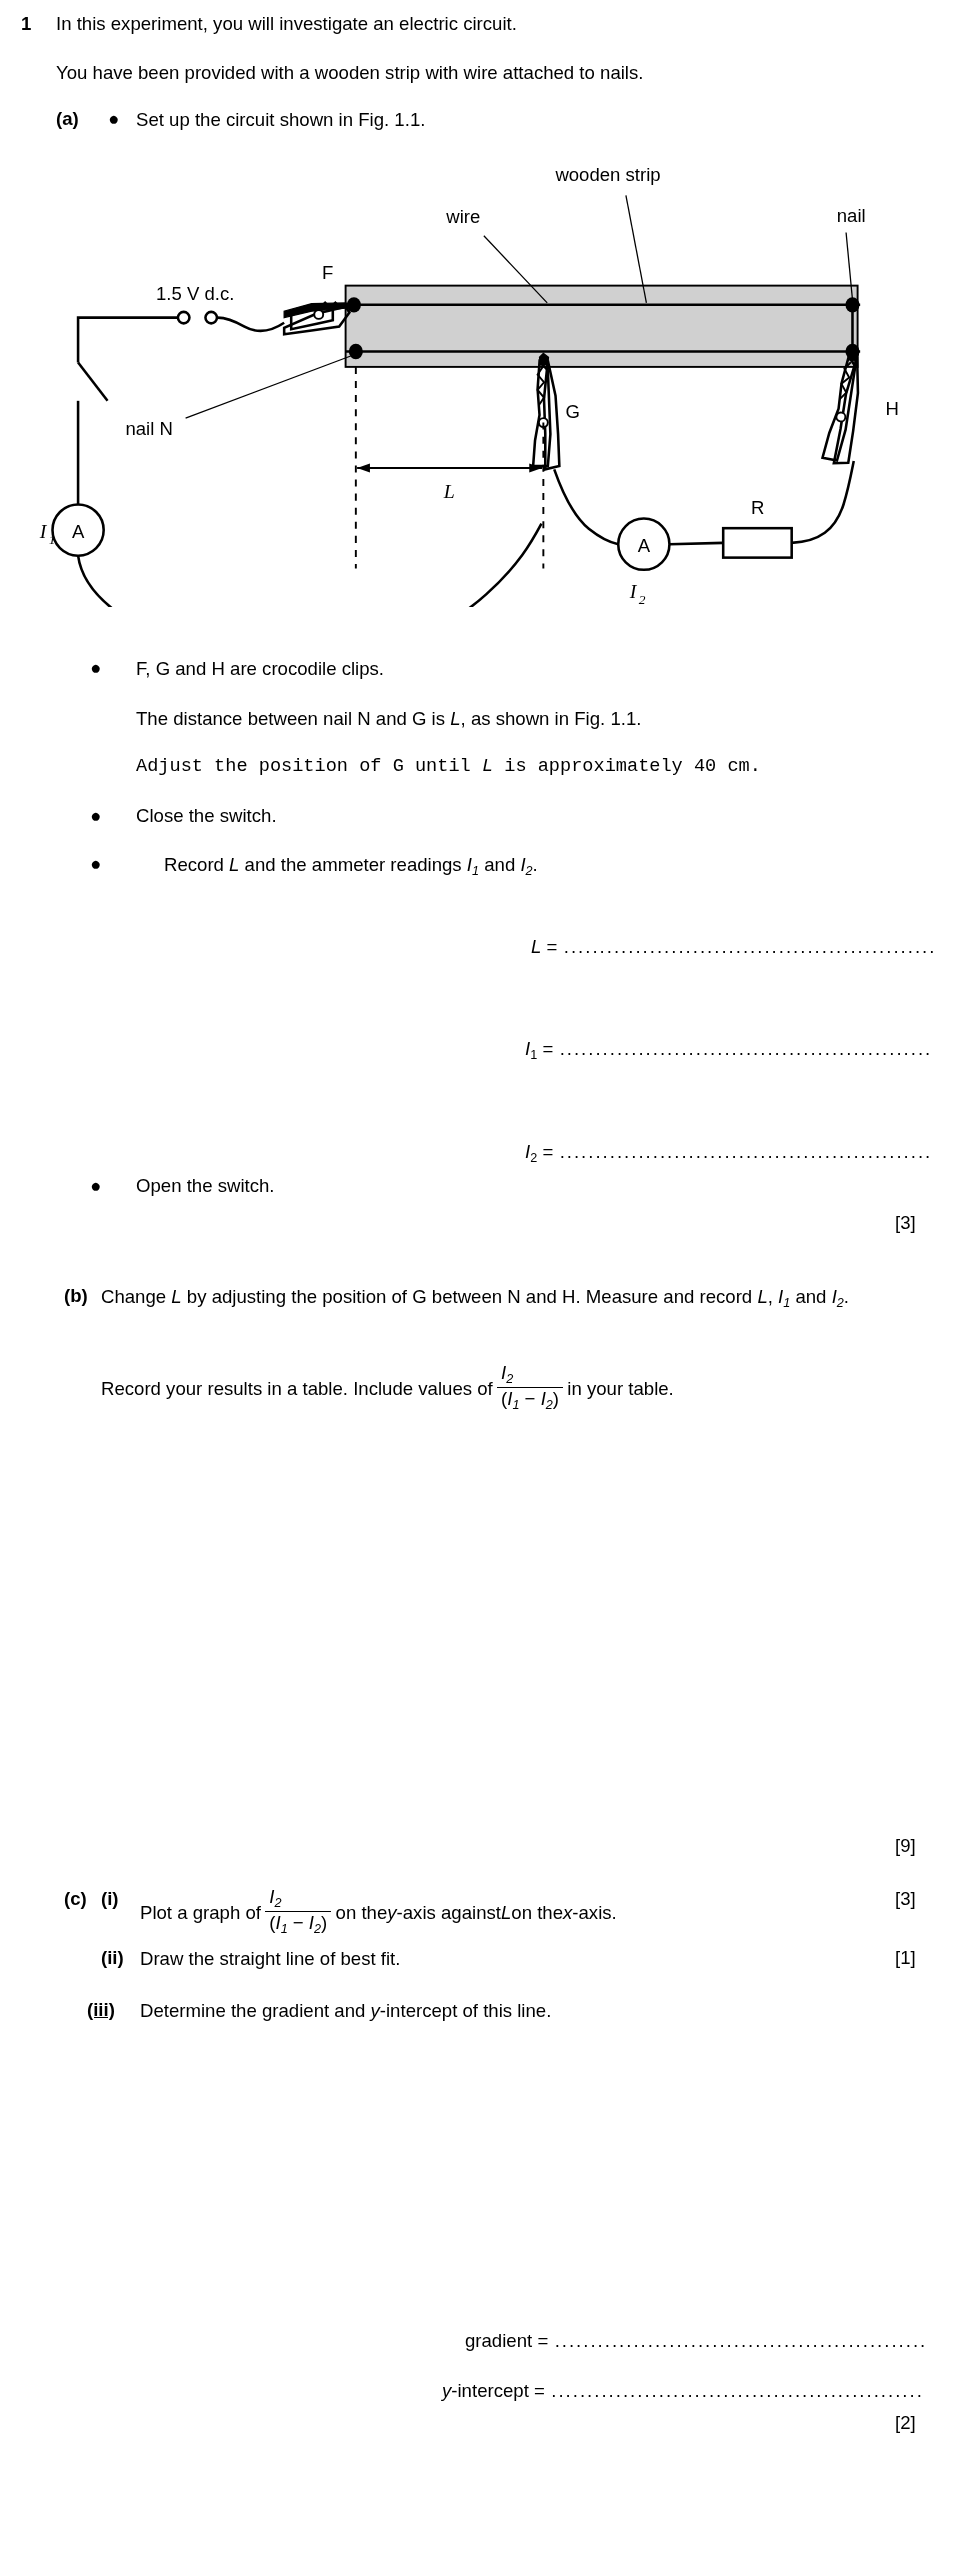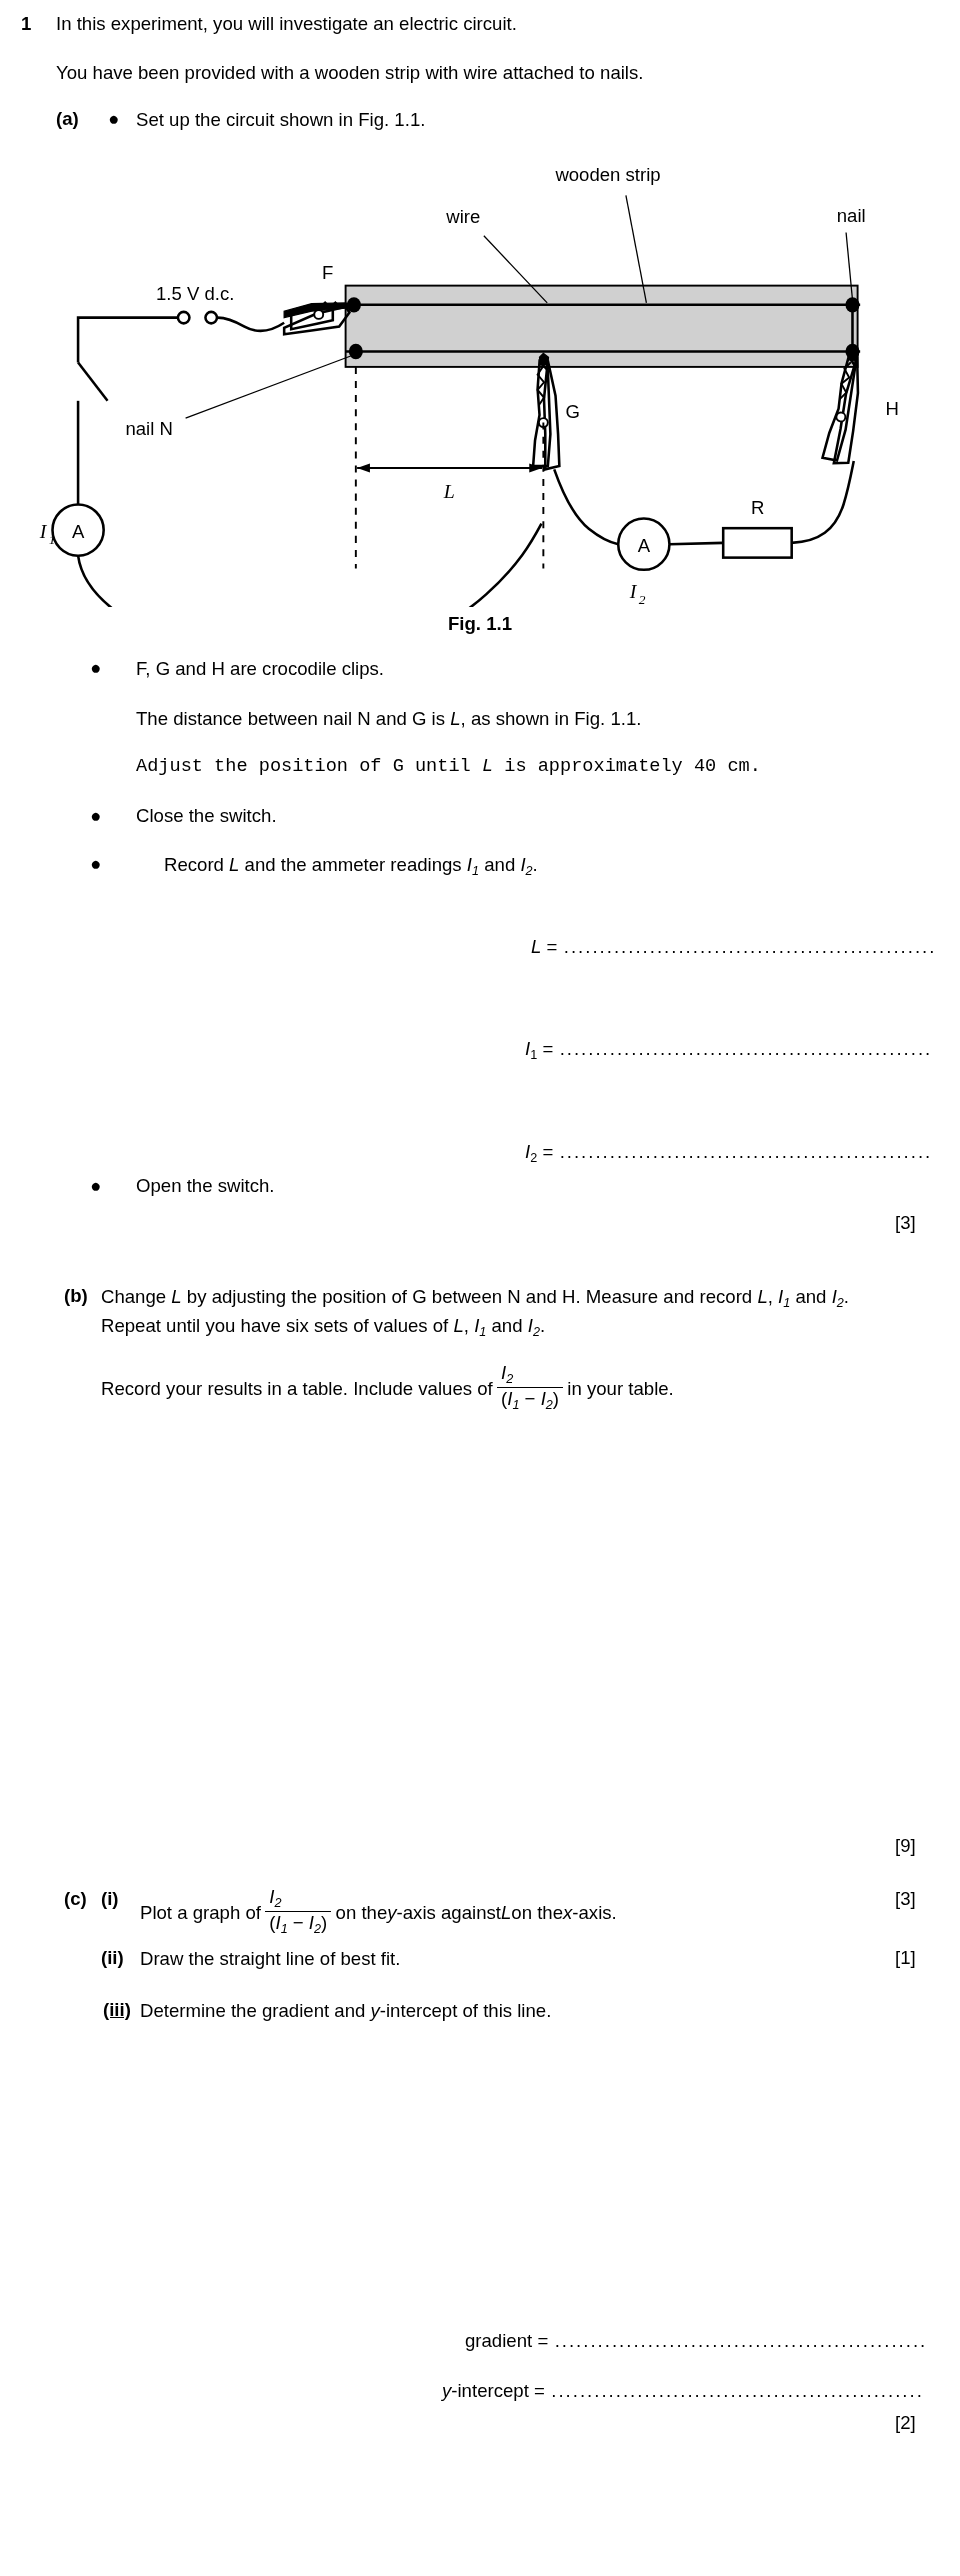--- a/index.html
+++ b/index.html
@@ -242,21 +242,20 @@
       <text class="lbl" x="270" y="452" text-anchor="end">nail N</text>
 
       <text class="lbl" x="305" y="240" text-anchor="middle">1.5 V d.c.</text>
 
       <text class="lbl" x="512" y="207" text-anchor="middle">F</text>
       <text class="lbl" x="895" y="425" text-anchor="middle">G</text>
       <text class="lbl" x="1394" y="420" text-anchor="middle">H</text>
     </svg>
   </div>
 
-  <div class="abs figcap" style="left:0; top:613px; width:960px; text-align:center;">Fig. 1.1</div>
 
   <div class="abs bullet" style="left:90px; top:659px;">●</div>
   <div class="abs body-text" style="left:136px; top:657px;">F, G and H are crocodile clips.</div>
 
   <div class="abs body-text" style="left:136px; top:707px;"><span>The distance between nail N and G is </span><span class="it">L</span><span>, as shown in Fig. 1.1.</span></div>
 
   <div class="abs body-text" style="left:136px; top:755px;font-family:Liberation Mono, monospace;"><span>Adjust the position of G until </span><span class="it">L</span><span> is approximately 40 cm.</span></div>
 
   <div class="abs bullet" style="left:90px; top:807px;">●</div>
   <div class="abs body-text" style="left:136px; top:804px;">Close the switch.</div>
@@ -281,21 +280,20 @@
 
   <div class="abs bullet" style="left:90px; top:1177px;">●</div>
   <div class="abs body-text" style="left:136px; top:1174px;">Open the switch.</div>
 
   <div class="abs marks" style="left:895px; top:1212px;">[3]</div>
 
   <div class="abs part-label" style="left:64px; top:1285px;">(b)</div>
 
   <div class="abs body-text" style="left:101px; top:1285px;"><span>Change </span><span class="it">L</span><span> by adjusting the position of G between N and H. Measure and record </span><span class="it">L</span><span>, </span><span class="it">I</span><span class="sub">1</span><span> and </span><span class="it">I</span><span class="sub">2</span><span>.</span></div>
 
-  <div class="abs body-text" style="left:101px; top:1314px;"><span>Repeat until you have six sets of values of </span><span class="it">L</span><span>, </span><span class="it">I</span><span class="sub">1</span><span> and </span><span class="it">I</span><span class="sub">2</span><span>.</span></div>
 
   <div class="abs body-text" style="left:101px; top:1364px; display:flex; align-items:center;">
       <span>Record your results in a table. Include values of </span>
       <span class="frac">
         <span class="num"><span class="it">I</span><span class="sub">2</span></span>
         <span class="den"><span>(</span><span class="it">I</span><span class="sub">1</span><span> − </span><span class="it">I</span><span class="sub">2</span><span>)</span></span>
       </span>
       <span> in your table.</span>
     </div>
 
@@ -318,21 +316,21 @@
       <span class="it">x</span>
       <span>-axis.</span>
     </div>
 
   <div class="abs marks" style="left:895px; top:1888px;">[3]</div>
 
   <div class="abs roman-label" style="left:101px; top:1947px;">(ii)</div>
   <div class="abs body-text" style="left:140px; top:1947px;">Draw the straight line of best fit.</div>
   <div class="abs marks" style="left:895px; top:1947px;">[1]</div>
 
-  <div class="abs roman-label" style="left:103px; top:1999px;text-decoration:underline;">(iii)</div>
+  <div class="abs roman-label" style="left:87px; top:1999px;text-decoration:underline;">(iii)</div>
   <div class="abs body-text" style="left:140px; top:1999px;"><span>Determine the gradient and </span><span class="it">y</span><span>-intercept of this line.</span></div>
 
   <div class="abs ansrow" style="left:465px; top:2330px;text-align:center;">
     <span class="anslabel"><span>gradient</span>&nbsp;<span>=</span></span>
     <span class="dots">....................................................</span>
   </div>
 
   <div class="abs ansrow" style="left:442px; top:2380px;">
     <span class="anslabel"><span class="it">y</span><span>-intercept</span>&nbsp;<span>=</span></span>
     <span class="dots">....................................................</span>

